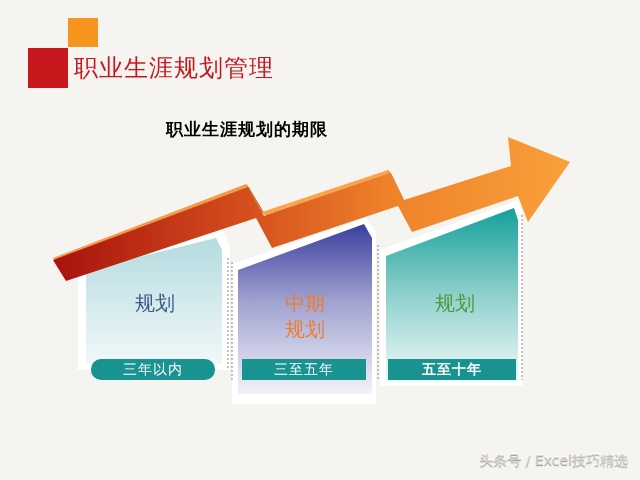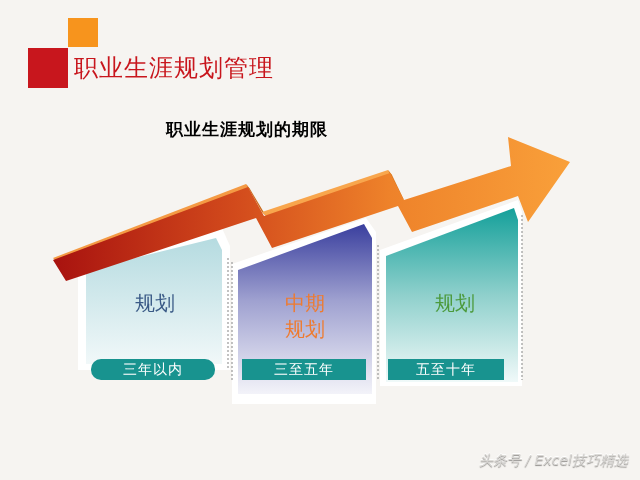--- a/index.html
+++ b/index.html
@@ -7,21 +7,21 @@
          font-family:"DejaVu Sans","Liberation Sans",sans-serif; }
   .sq-orange { position:absolute; left:68px; top:18px; width:30px; height:29px; background:#f7941d; }
   .sq-red { position:absolute; left:28px; top:48px; width:40px; height:40px; background:#c8161d; }
   .title { position:absolute; left:74px; top:52px; font-size:24px; color:#c8161d; letter-spacing:1px; white-space:nowrap; }
   .subtitle { position:absolute; left:166px; top:118px; font-size:17px; font-weight:bold; color:#000000; letter-spacing:1px; white-space:nowrap; }
   svg.art { position:absolute; left:0; top:0; }
   .box-text { position:absolute; text-align:center; font-size:20px; line-height:26px; white-space:nowrap; }
   .label-bar { position:absolute; height:21px; background:#18938f; color:#ffffff; font-size:14px;
                line-height:21px; text-align:center; letter-spacing:1px; }
   .footer { position:absolute; right:12px; bottom:10px; font-size:14px; color:#d8d6d3;
-            text-shadow:0 1px 1px #8f8d8a, 0 -1px 0 #ffffff; white-space:nowrap;font-style:italic; }
+            text-shadow:0 1px 1px #8f8d8a, 0 -1px 0 #ffffff; white-space:nowrap; }
 </style>
 </head>
 <body>
 
 <div class="sq-orange"></div>
 <div class="sq-red"></div>
 <div class="title">职业生涯规划管理</div>
 <div class="subtitle">职业生涯规划的期限</div>
 
 <svg class="art" width="640" height="480" viewBox="0 0 640 480">
@@ -82,15 +82,15 @@
 <div class="box-text" style="left:260px; top:290px; width:90px;">
   <div style="color:#ee7b30;">中期</div>
   <div style="color:#ee7b30;">规划</div>
 </div>
 <div class="box-text" style="left:410px; top:290px; width:90px;">
   <div style="color:#4c9a3c;">规划</div>
 </div>
 
 <div class="label-bar" style="left:91px; top:359px; width:124px;border-radius:10px;">三年以内</div>
 <div class="label-bar" style="left:242px; top:359px; width:124px;">三至五年</div>
-<div class="label-bar" style="left:388px; top:359px; width:116px;">五至十年</div>
+<div class="label-bar" style="left:388px; top:359px; width:128px;font-weight:bold;">五至十年</div>
 
 <div class="footer">头条号 / Excel技巧精选</div>
 
 </body></html>

